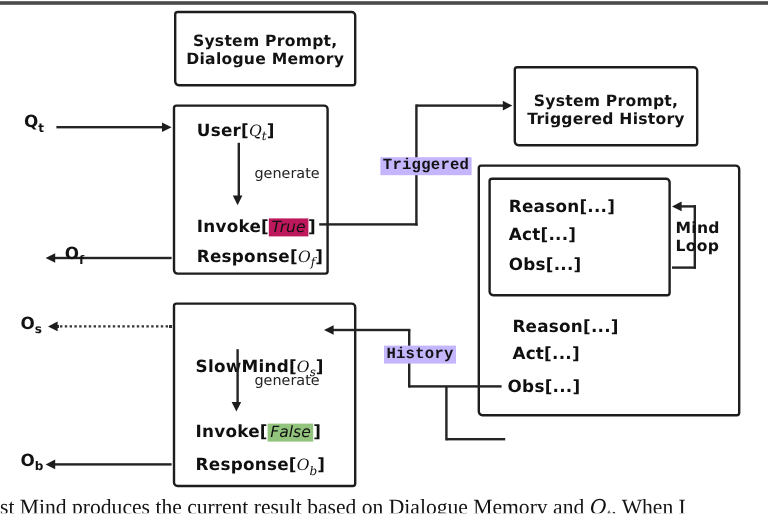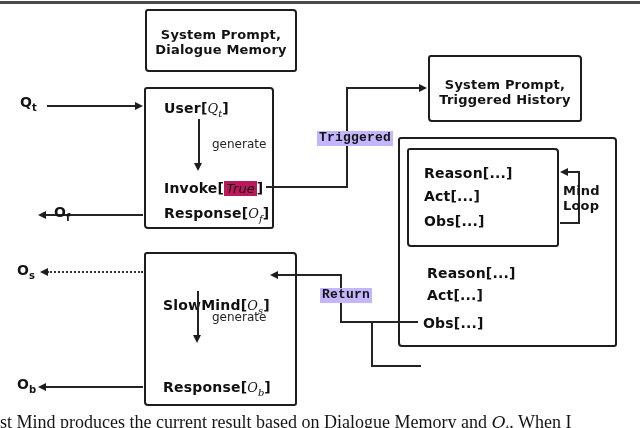--- a/index.html
+++ b/index.html
@@ -56,20 +56,23 @@
     </div>
   </div>
 
   <div class="box" style="left:144px;top:252px;width:153px;height:154px;">
     <div class="row" style="left:17px;top:12px;margin-top:30px;">
       <span class="code">SlowMind[</span><span class="vr"><i>O</i><sub>s</sub></span><span class="code">]</span>
     </div>
     <div class="ln" style="left:51px;top:37px;width:2px;height:46px;"></div>
     <div class="ah down" style="left:47px;top:81px;"></div>
     <div class="row gen" style="left:66px;top:57px;">generate</div>
+    <div class="row" style="left:17px;top:96px;">
+      <span class="code">Invoke[</span><span class="hl" id="false-hl" style="background: rgb(147, 196, 125);">False</span><span class="code">]</span>
+    </div>
     <div class="row" style="left:17px;top:124px;">
       <span class="code">Response[</span><span class="vr"><i>O</i><sub>b</sub></span><span class="code">]</span>
     </div>
   </div>
 
   <div class="box" style="left:428px;top:55px;width:154px;height:67px;">
     <div class="row hand centered" style="left:0;top:20px;width:150px;">
       <div>System Prompt,</div>
       <div>Triggered History</div>
     </div>
@@ -115,21 +118,21 @@
 
   <div class="ln" style="left:45px;top:386px;width:98px;height:2px;"></div>
   <div class="ah left" style="left:38px;top:382.5px;"></div>
 
   <div class="row iolbl" style="left:20px;top:94px;"><span>Q</span><sub>t</sub></div>
   <div class="row iolbl" style="left:20px;top:204px;margin-left:34px;"><span>O</span><sub>f</sub></div>
   <div class="row iolbl" style="left:17px;top:262px;"><span>O</span><sub>s</sub></div>
   <div class="row iolbl" style="left:17px;top:376px;"><span>O</span><sub>b</sub></div>
 
   <div class="row hand wbg" style="left:317px;top:131px;">Triggered</div>
-  <div class="row hand wbg" style="left:320px;top:288px;">Return</div>
+  <div class="row hand wbg" style="left:320px;top:288px;">History</div>
 
   <div class="row hand" style="left:563px;top:183px;line-height:15px;">
     <div>Mind</div>
     <div>Loop</div>
   </div>
 
 
   <div id="caption">
     <span>st Mind produces the current result based on Dialogue Memory and </span><span class="vr"><i>Q</i><sub>t</sub></span><span>.  When I</span>
   </div>

